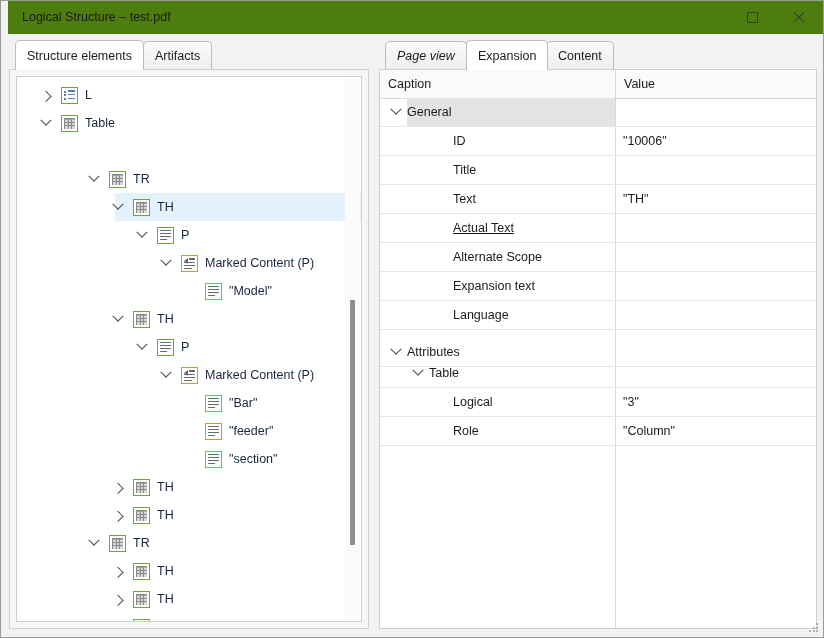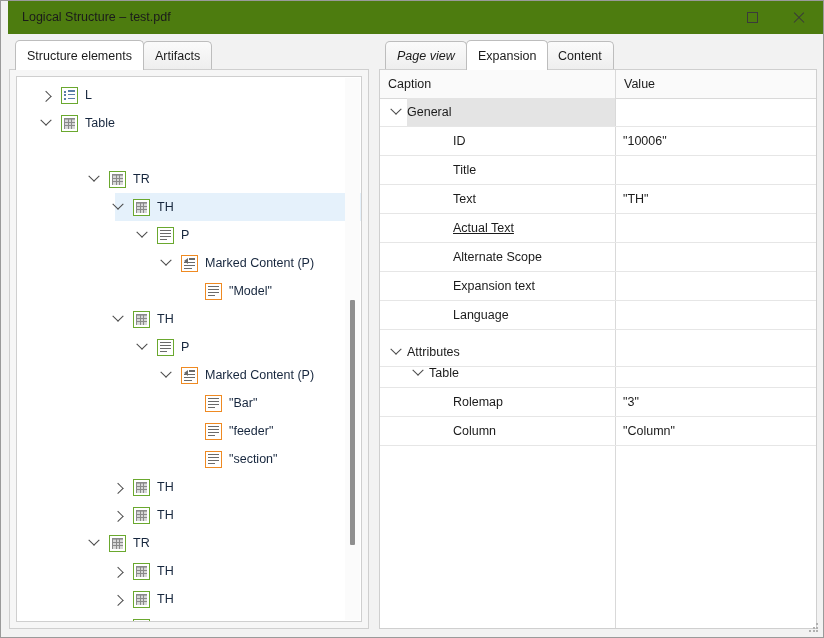--- a/index.html
+++ b/index.html
@@ -461,25 +461,25 @@
               <div class="gval" style="left: 243px;"></div>
             </div>
             <div class="grow" style="top: 289px;">
               <div class="gtw" style="left: 31px;">
                 <span class="chev down"></span>
               </div>
               <div class="gcap" style="left: 49px;">Table</div>
               <div class="gval" style="left: 243px;"></div>
             </div>
             <div class="grow" style="top: 318px;">
-              <div class="gcap" style="left: 73px;">Rolemap</div>
+              <div class="gcap" style="left: 73px;">Logical</div>
               <div class="gval" style="left: 243px;">"3"</div>
             </div>
             <div class="grow" style="top: 347px;">
-              <div class="gcap" style="left: 73px;">Column</div>
+              <div class="gcap" style="left: 73px;">Role</div>
               <div class="gval" style="left: 243px;">"Column"</div>
             </div>
           </div>
       </div>
     </div>
   </div>
 
   <div class="grip">
     <i style="left:7px;top:0"></i>
       <i style="left:3.5px;top:3.5px"></i>

